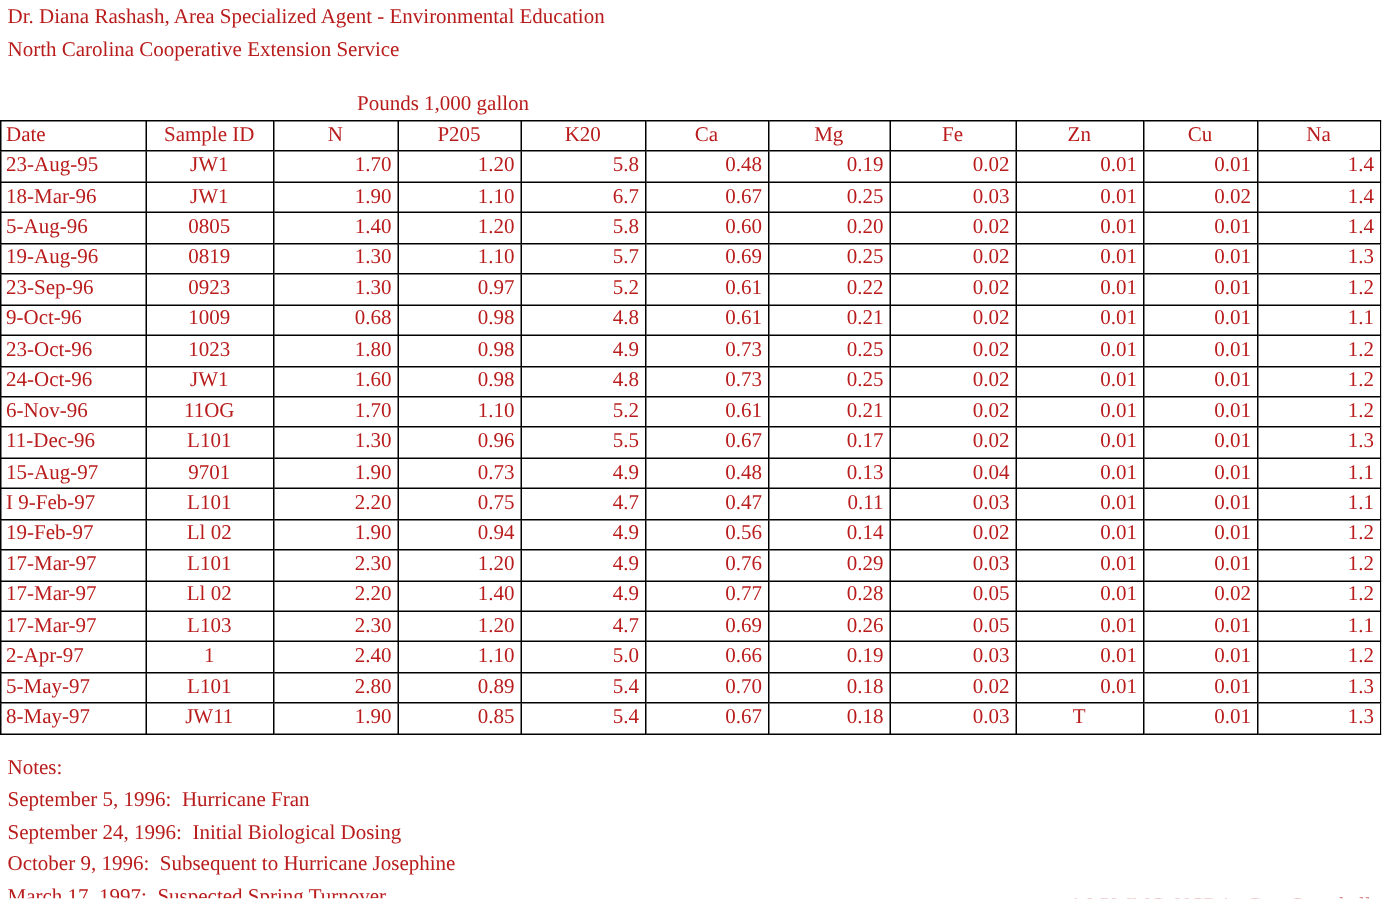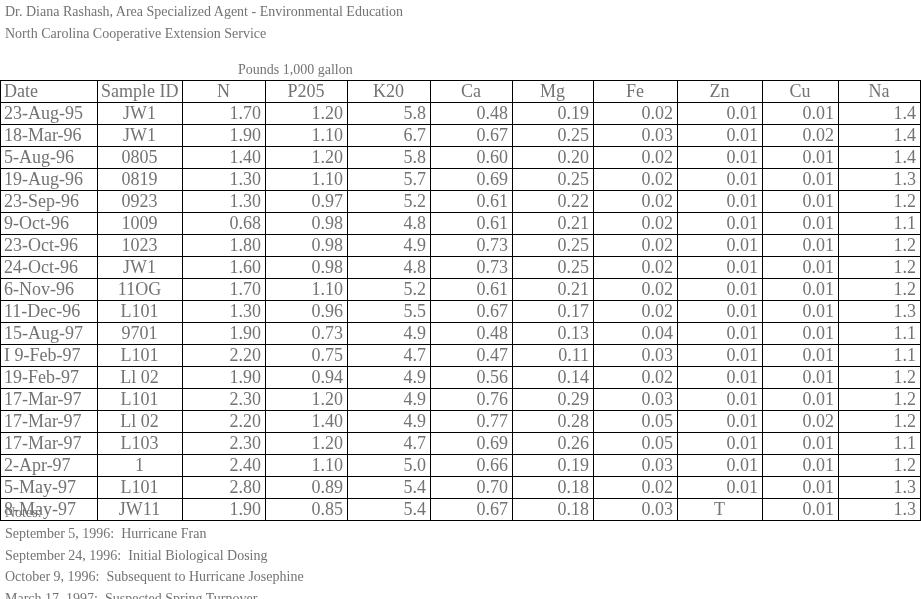--- a/index.html
+++ b/index.html
@@ -5,38 +5,38 @@
   html, body {
     margin: 0;
     padding: 0;
     background: #ffffff;
   }
   .page {
     position: relative;
     width: 921px;
     height: 599px;
     background: #ffffff;
-    color: #737373;
+    color: #b91c1c;
     font-family: "Liberation Serif", "DejaVu Serif", serif;
     font-size: 14px;
     overflow: hidden;
   }
   .doc-title { position: absolute; left: 5px; white-space: pre; }
   .doc-title.l1 { top: 4px; }
   .doc-title.l2 { top: 26px; }
   .table-caption { position: absolute; left: 190px; top: 62px; white-space: pre; margin-left: 48px; }
 
   table.data {
     position: absolute;
     left: 0px;
     top: 80px;
     border-collapse: collapse;
     table-layout: fixed;
     width: 919px;
-    font-size: 18px;
+    font-size: 14px;
   }
   table.data th, table.data td {
     border: 1px solid #000000;
     height: 19.45px;
     padding: 0 4px 0 3px;
     overflow: hidden;
     white-space: pre;
     font-weight: normal;
   }
   .al { text-align: left; }

